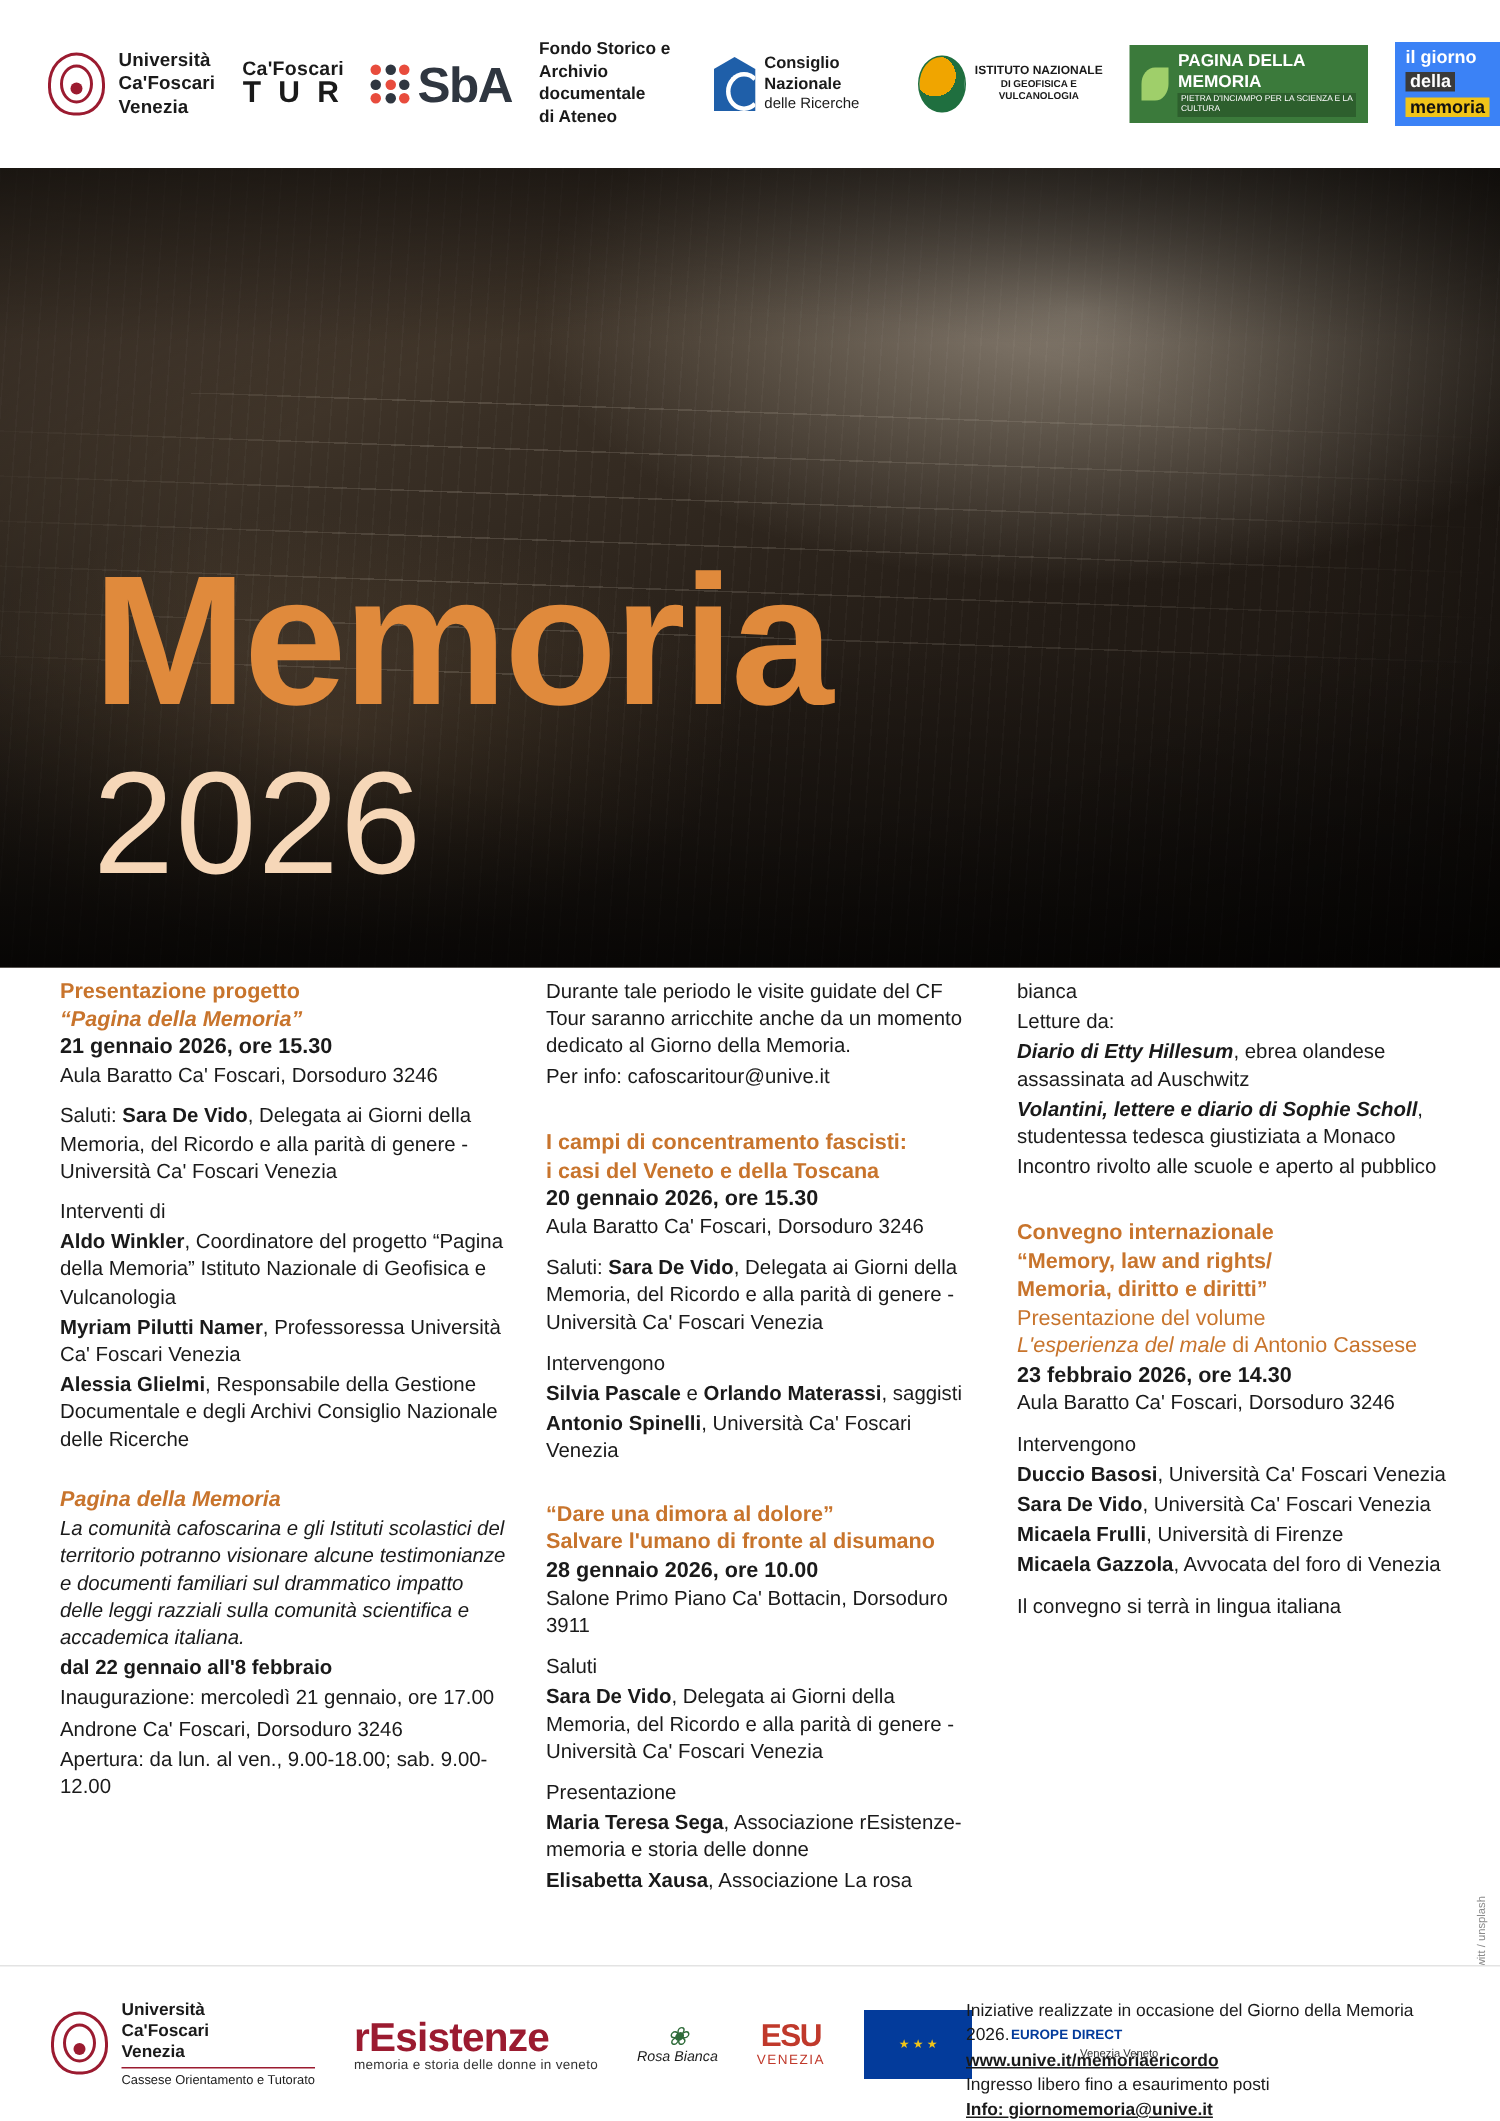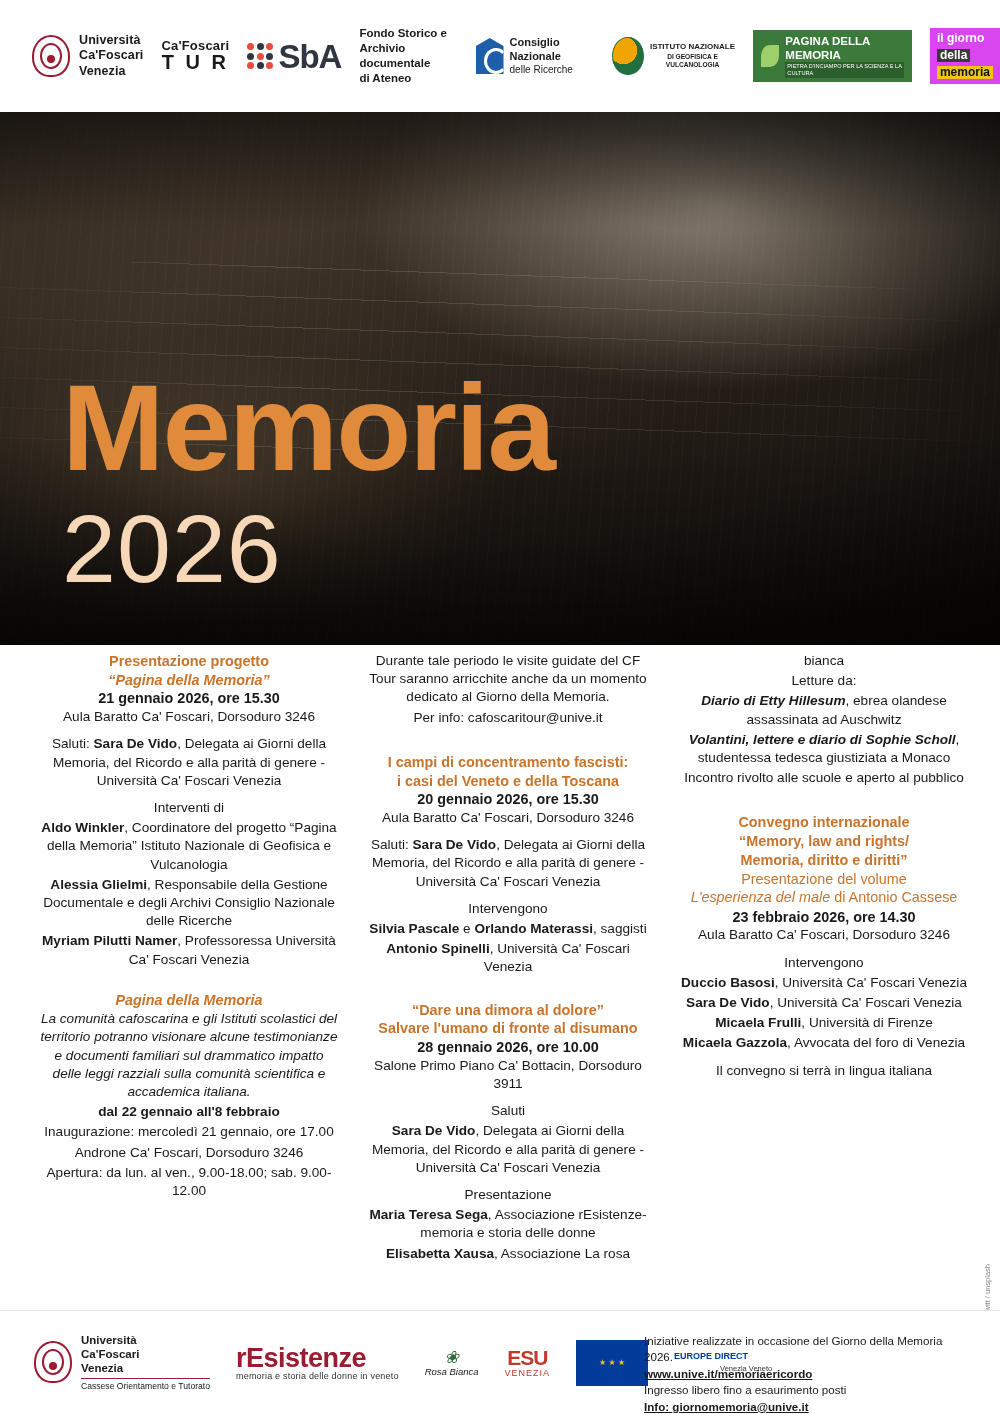--- a/index.html
+++ b/index.html
@@ -138,21 +138,21 @@
   .ingv-text .t1 { font-size: 8px; }
   .logo-pagina {
     display:flex; align-items:center; gap:6px;
     background: #3b7a3b;
     padding: 4px 8px;
   }
   .pagina-leaf { width: 22px; height: 22px; background:#9fcf6a; border-radius: 50% 0 50% 0;}
   .pagina-text { color:#fff; font-size:11.5px; font-weight: bold; line-height:1.25;}
   .pagina-text .sub { font-size:5.6px; font-weight:normal; background:#2d5f2d; padding:1px 2px; display:block;}
   .logo-giorno {
-    background: #d946ef;
+    background: #3b82f6;
     padding: 4px 7px 5px 7px;
     line-height: 1.08;
     text-align: left;
   }
   .logo-giorno .g1 { color:#fff; font-size:12px; font-weight:bold;}
   .logo-giorno .g2 { color:#fff; font-size:12px; font-weight:bold; background:#3a3a3a; padding:0 3px; display:inline-block;}
   .logo-giorno .g3 { color:#111; font-size:12px; font-weight:bold; background:#f0c419; padding:0 3px; display:inline-block;}
 
   
   .hero {
@@ -236,21 +236,21 @@
     width: 930px;
     display: flex;
     gap: 26px;
     font-size: 13.6px;
     line-height: 1.34;
   }
   .col { width: 298px; }
   .col.c2 { width: 288px; }
   .col.c3 { width: 292px; }
 
-  .block { margin-bottom: 17px; text-align: center; }
+  .block { margin-bottom: 17px; }
   .hd {
     color: #c8742c;
     font-weight: bold;
     font-size: 14.4px;
     line-height: 1.3;
   }
   .hd.it { font-style: italic; }
   .hd-plain {
     font-weight: bold;
     font-size: 14.4px;
@@ -404,24 +404,24 @@
       <div class="hd-plain">21 gennaio 2026, ore 15.30</div>
       <div class="p">Aula Baratto Ca' Foscari, Dorsoduro 3246</div>
       <div class="p gap">
         <span>Saluti: </span><span class="b">Sara De Vido</span><span>, Delegata ai Giorni della Memoria, del Ricordo e alla parità di genere - Università Ca' Foscari Venezia</span>
       </div>
       <div class="p gap">Interventi di</div>
       <div class="p">
         <span class="b">Aldo Winkler</span><span>, Coordinatore del progetto “Pagina della Memoria” Istituto Nazionale di Geofisica e Vulcanologia</span>
       </div>
       <div class="p">
+        <span class="b">Myriam Pilutti Namer</span><span>, Professoressa Università Ca' Foscari Venezia</span>
+      </div>
+      <div class="p">
         <span class="b">Alessia Glielmi</span><span>, Responsabile della Gestione Documentale e degli Archivi Consiglio Nazionale delle Ricerche</span>
-      </div>
-      <div class="p">
-        <span class="b">Myriam Pilutti Namer</span><span>, Professoressa Università Ca' Foscari Venezia</span>
       </div>
     </div>
 
     <div class="block" style="margin-top:22px">
       <div class="orange-it">Pagina della Memoria</div>
       <div class="p italic-body">La comunità cafoscarina e gli Istituti scolastici del territorio potranno visionare alcune testimonianze e documenti familiari sul drammatico impatto delle leggi razziali sulla comunità scientifica e accademica italiana.</div>
       <div class="p b">dal 22 gennaio all'8 febbraio</div>
       <div class="p">Inaugurazione: mercoledì 21 gennaio, ore 17.00</div>
       <div class="p">Androne Ca' Foscari, Dorsoduro 3246</div>
       <div class="p">Apertura: da lun. al ven., 9.00-18.00; sab. 9.00-12.00</div>

